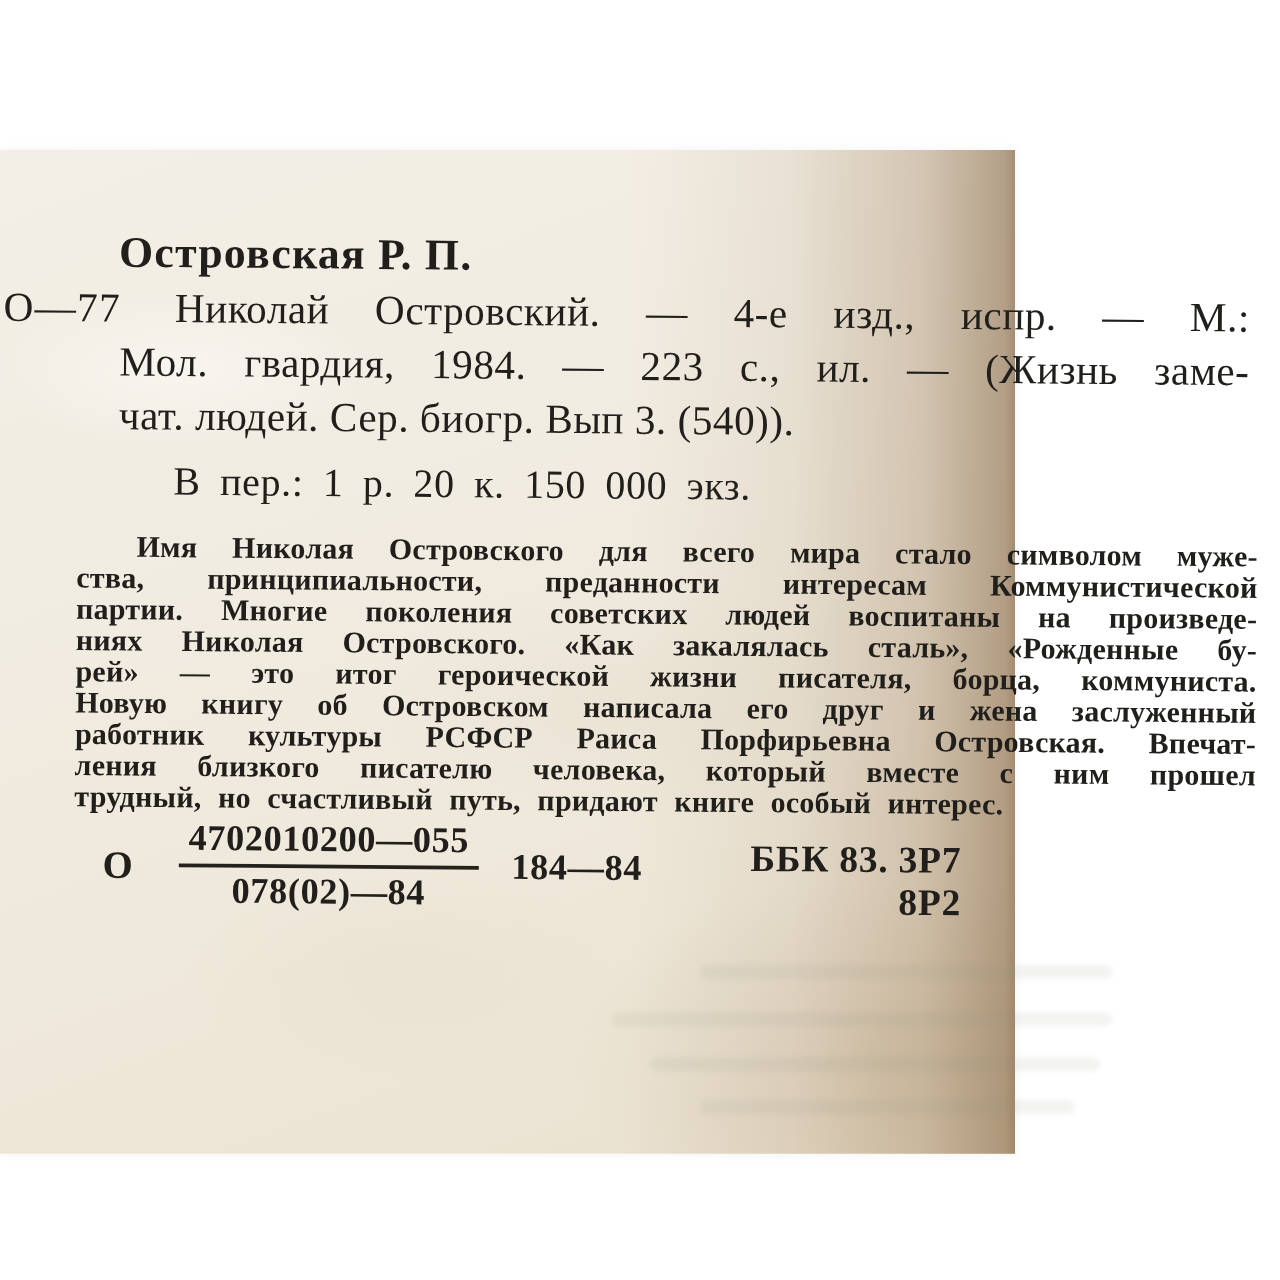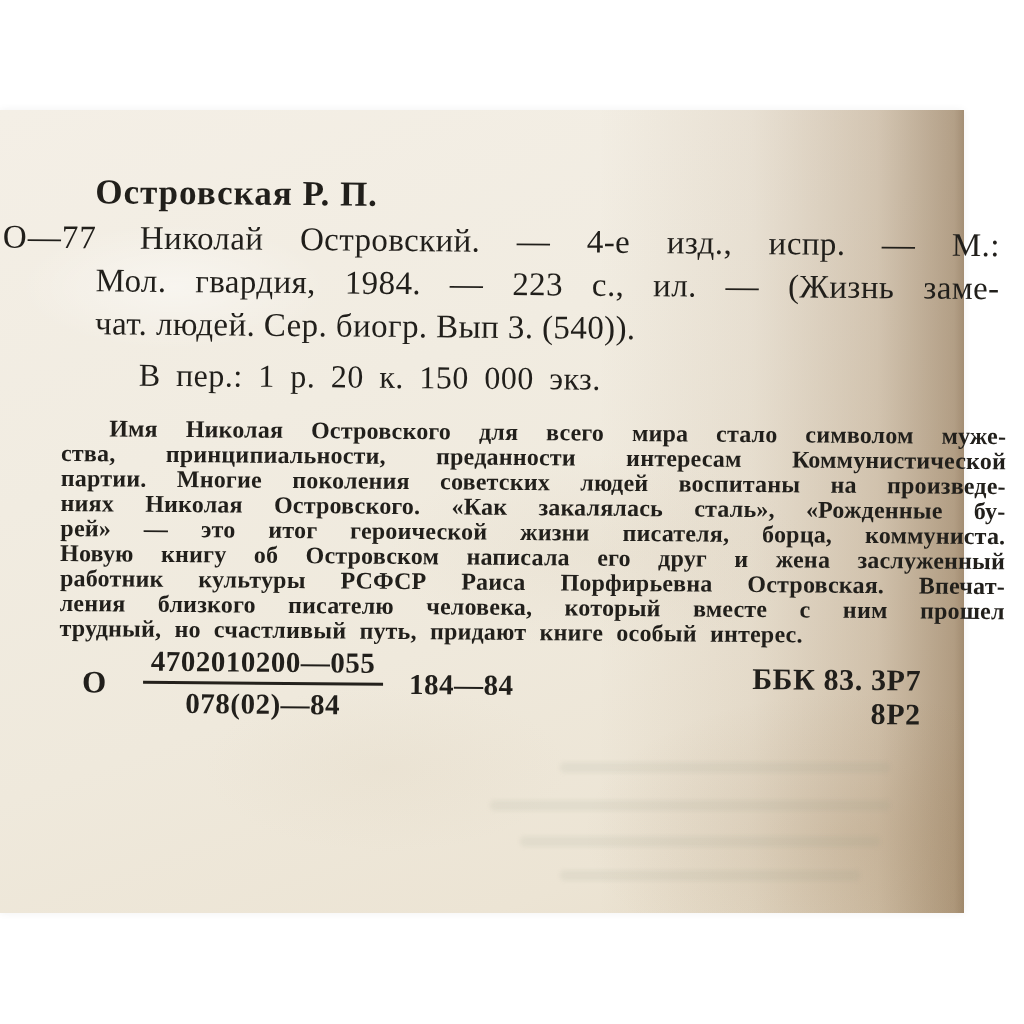--- a/index.html
+++ b/index.html
@@ -10,22 +10,22 @@
     overflow:hidden;
     position:relative;
   }
   .photo{
     position:absolute;inset:0;
     background:#ffffff;
   }
   
   .page{
     position:absolute;
-    left:0;top:110px;
-    width:964px;height:803px;
+    left:0;top:120px;
+    width:812px;height:803px;
     background:
       linear-gradient(to right,
         rgba(0,0,0,0) 0%,
         rgba(0,0,0,0) 62%,
         rgba(146,112,74,0.10) 78%,
         rgba(140,105,66,0.30) 91%,
         rgba(122,89,52,0.52) 99%,
         rgba(112,80,45,0.60) 100%),
       linear-gradient(160deg,
         #f4efe6 0%,

